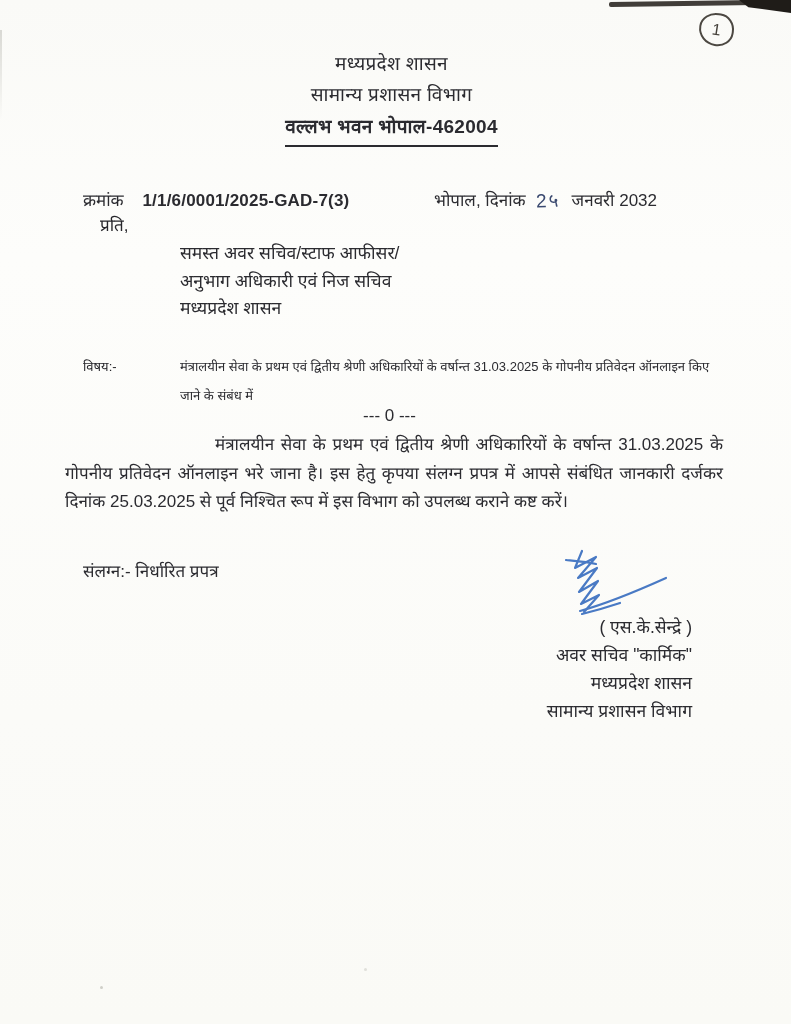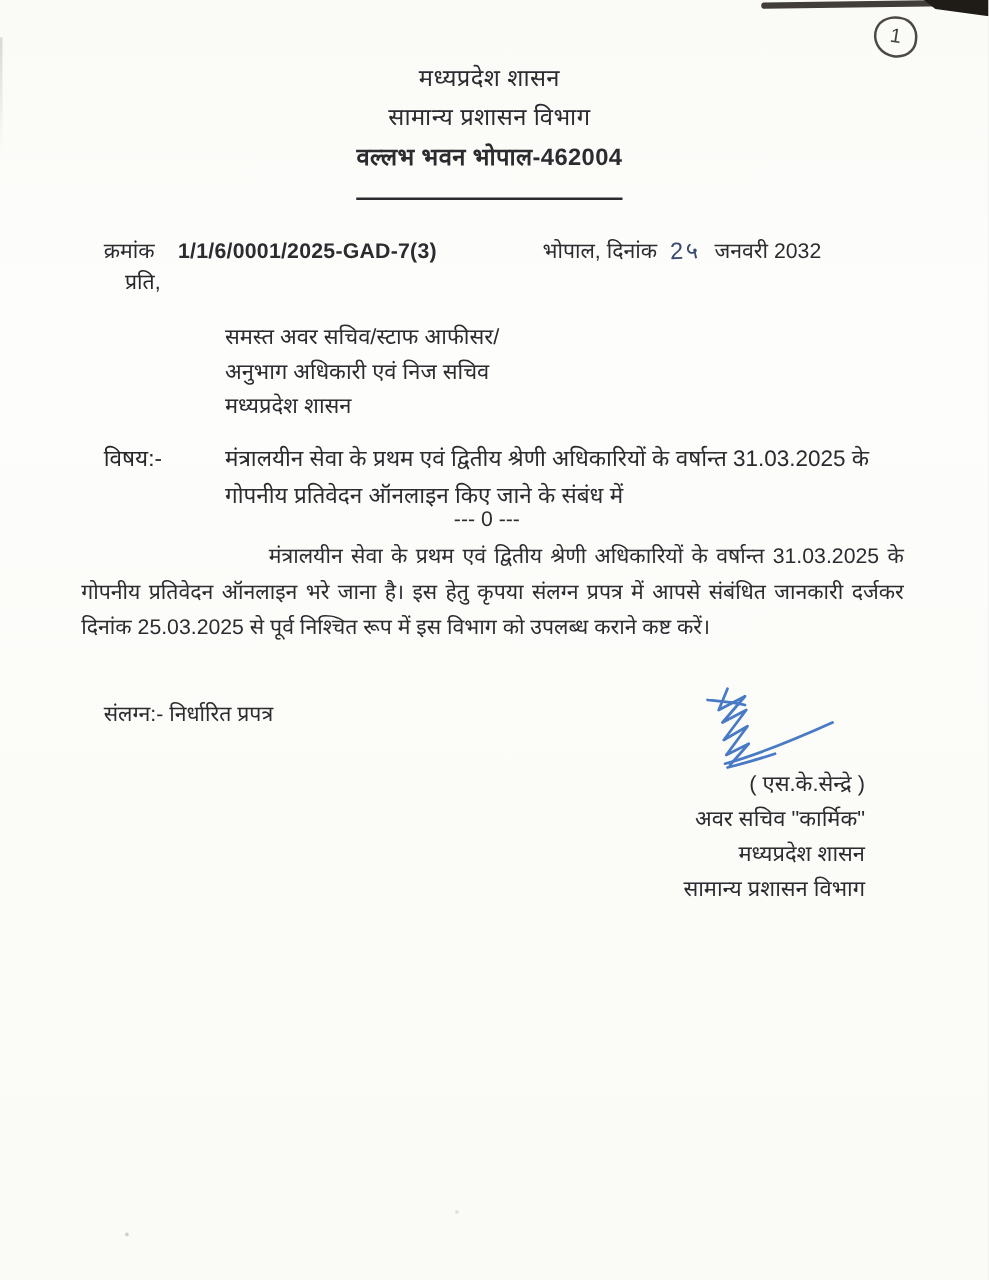--- a/index.html
+++ b/index.html
@@ -39,41 +39,41 @@
     border-radius:52% 46% 50% 54% / 48% 52% 46% 54%;
     transform:rotate(9deg);
     display:flex;align-items:center;justify-content:center;
     font-size:16px;color:#44403a;font-weight:400;
   }
 
   .header-block{position:absolute;top:52px;left:0;right:8px;text-align:center;}
   .header-line{font-size:19px;line-height:24px;margin-bottom:7px;color:#2b2b30;letter-spacing:.3px;}
   .header-line.addr{
     display:inline-block;font-weight:bold;
-    padding-bottom:19px;border-bottom:2px solid #2b2b30;margin-top:1px;
+    padding-bottom:6px;border-bottom:2px solid #2b2b30;margin-top:1px;
   }
 
   .ref-row{
     position:absolute;top:186px;left:83px;right:134px;
     display:flex;justify-content:space-between;align-items:baseline;
     font-size:17px;color:#2b2b30;
   }
   .ref-number{font-weight:bold;letter-spacing:.2px;margin-left:14px;}
   .handwritten-date{
     color:#3b4a70;font-size:19px;font-weight:500;
     display:inline-block;transform:rotate(-2deg) translateY(1px);
     margin:0 4px 0 6px;letter-spacing:2px;
   }
   .date-rest{margin-left:2px;}
 
   .salutation{position:absolute;top:213px;left:100px;font-size:17px;}
 
-  .addressee{position:absolute;top:256px;left:180px;font-size:17.5px;line-height:27.5px;color:#2b2b30;}
+  .addressee{position:absolute;top:240px;left:180px;font-size:17.5px;line-height:27.5px;color:#2b2b30;}
 
-  .subject-row{position:absolute;top:353px;left:83px;right:64px;font-size:18px;line-height:28.5px;}
+  .subject-row{position:absolute;top:353px;left:83px;right:64px;font-size:13px;line-height:28.5px;}
   .subject-label{position:absolute;left:0;top:0;}
   .subject-text{margin-left:97px;max-width:548px;text-align:left;color:#2b2b30;}
 
   .divider{position:absolute;top:406px;left:0;right:12px;text-align:center;font-size:17px;color:#2b2b30;}
 
   .body-para{
     position:absolute;top:431px;left:65px;right:68px;
     font-size:17px;line-height:28.6px;text-align:justify;
     text-indent:150px;color:#2b2b30;
   }

